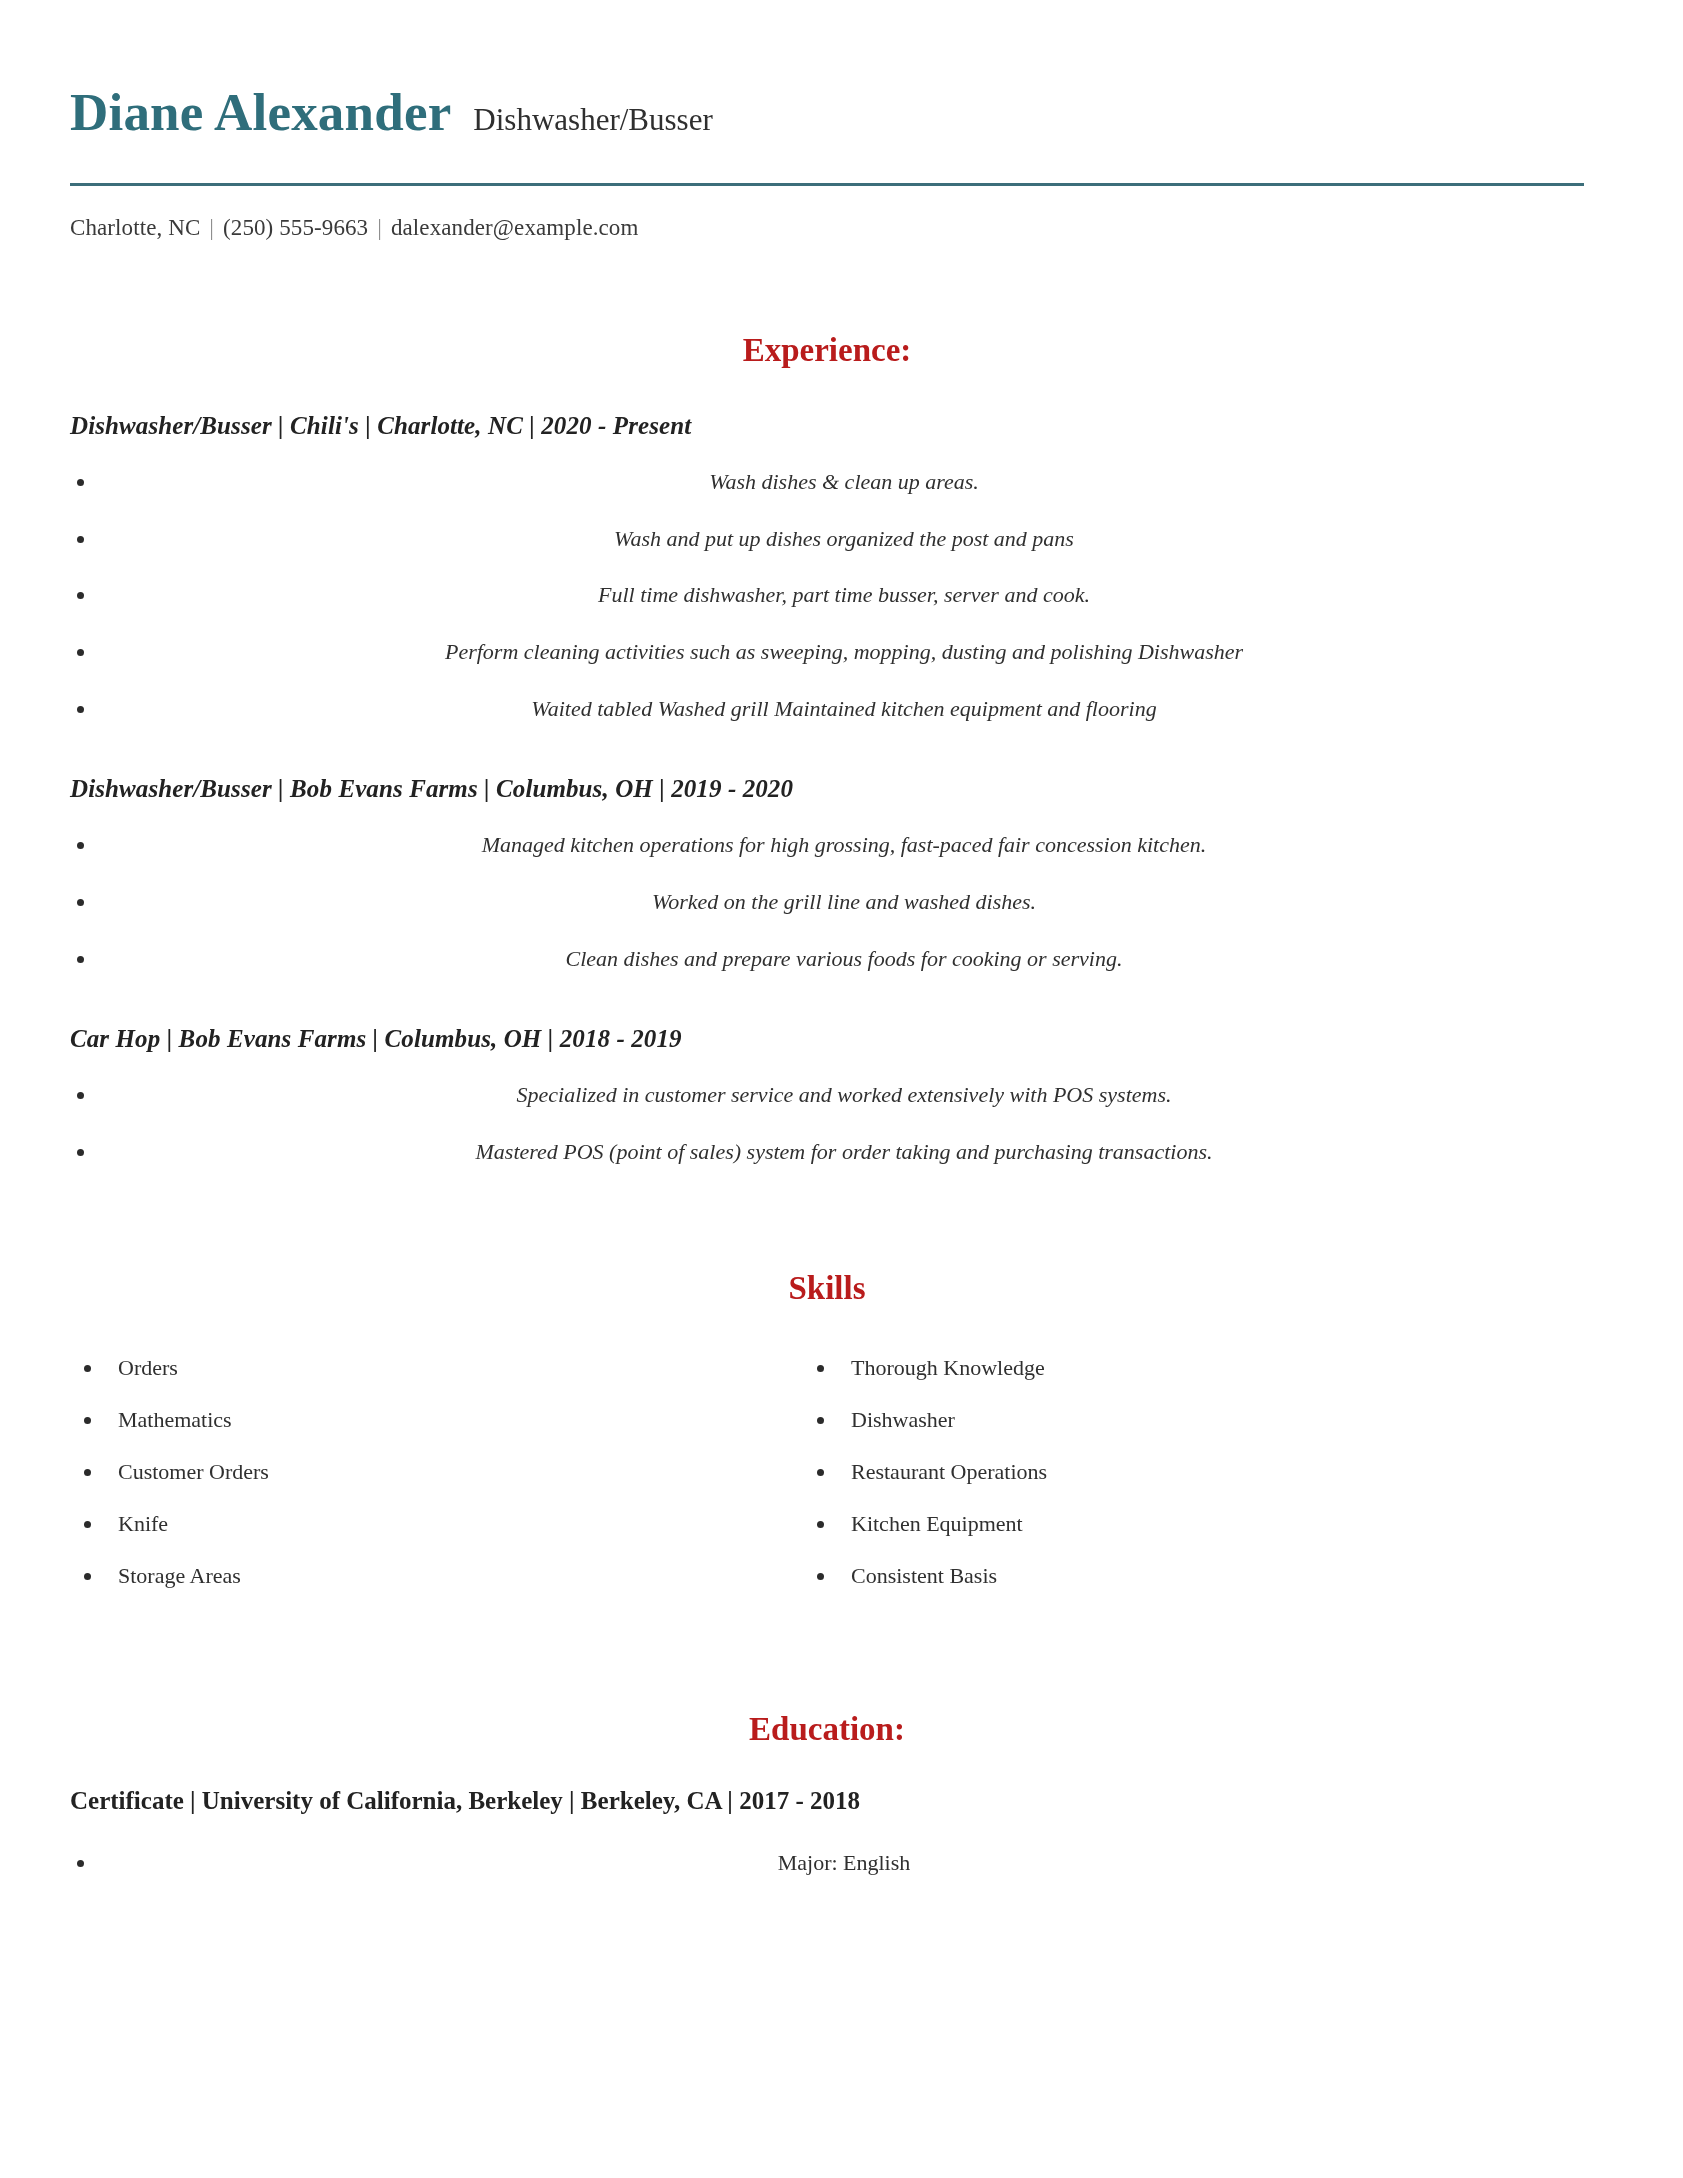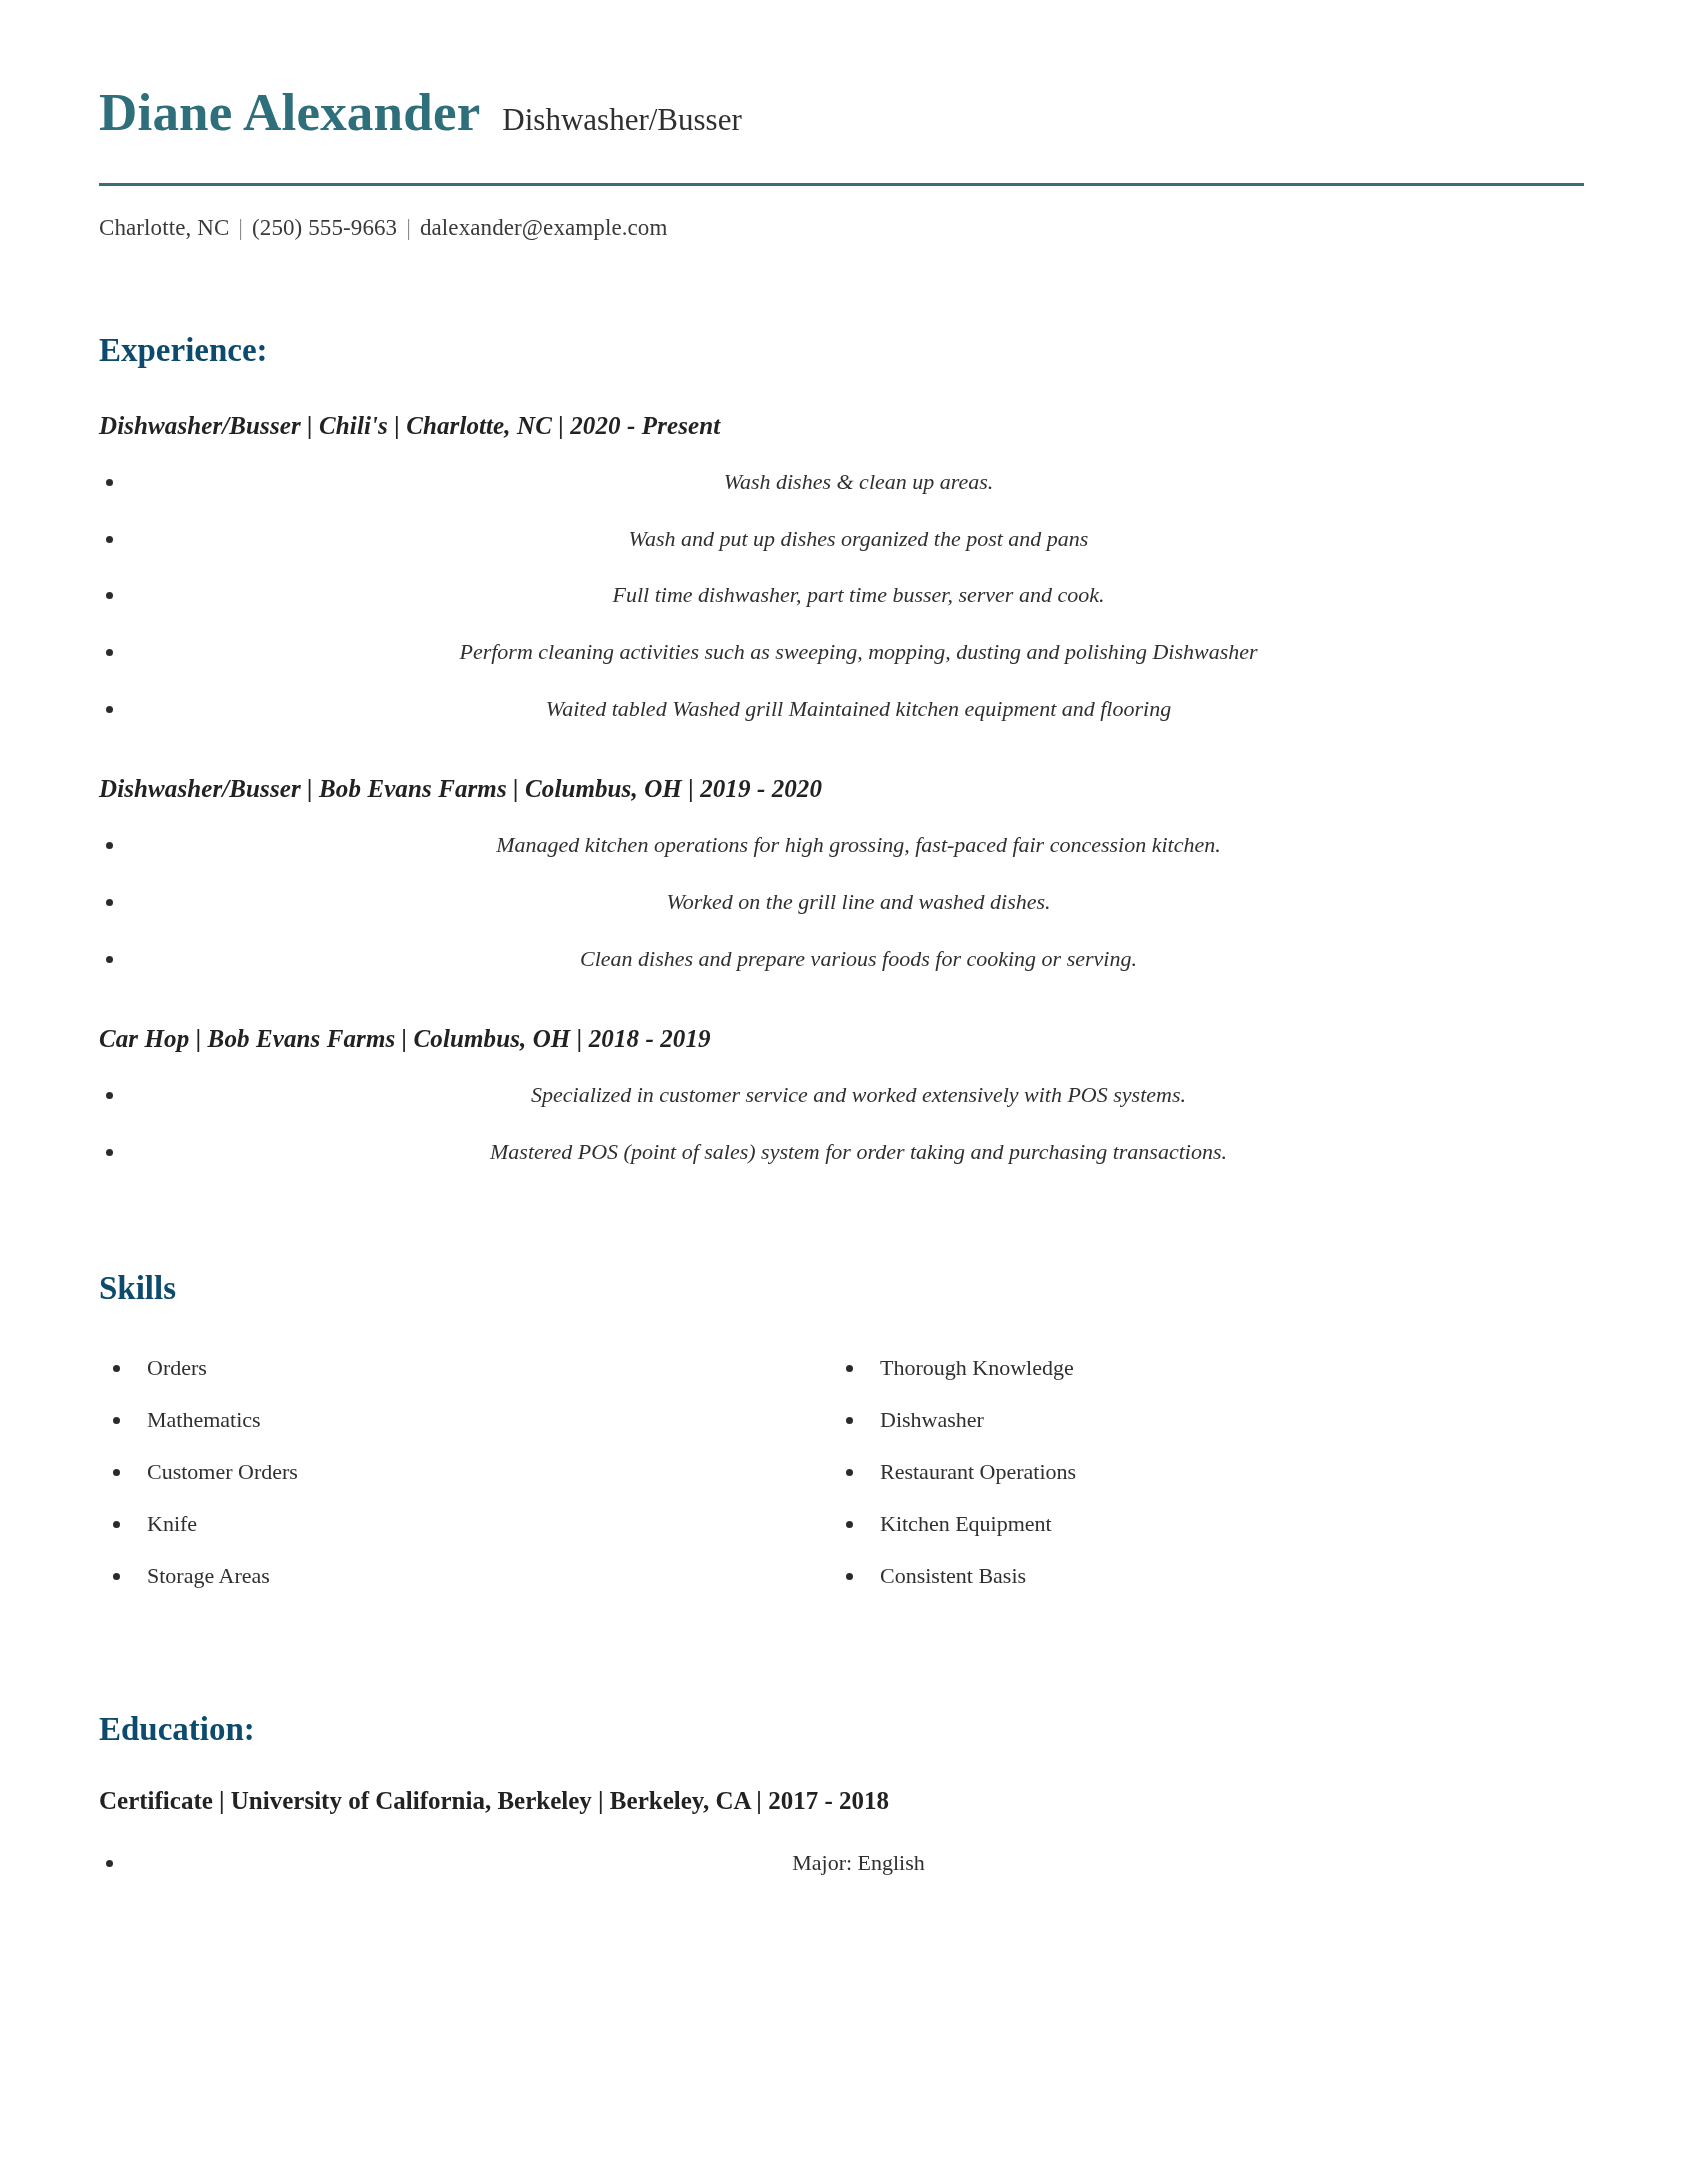--- a/index.html
+++ b/index.html
@@ -11,21 +11,21 @@
     width: 1683px;
     height: 2178px;
     font-family: "Liberation Serif", "DejaVu Serif", serif;
     color: #2b2b2b;
     overflow: hidden;
   }
   .page {
     width: 1683px;
     height: 2058px;
     box-sizing: border-box;
-    padding: 77px 99px 0 99px;
+    padding: 77px 99px 0 70px;
     background: #ffffff;
     position: relative;
   }
 
   
   .header-name-row {
     display: flex;
     align-items: baseline;
     gap: 22px;
     padding-top: 8px;
@@ -63,22 +63,23 @@
     padding: 0 9px;
   }
 
   
   .section {
     margin-top: 0;
   }
   .section-heading {
     font-size: 33px;
     font-weight: bold;
-    color: #0c4a6e;
+    color: #b91c1c;
     line-height: 1.1;
+    text-align: center;
   }
   .section-experience { margin-top: 91px; }
   .section-skills     { margin-top: 103px; }
   .section-education  { margin-top: 109px; }
 
   
   .entry { margin-top: 0; font-style: italic; }
   .entry + .entry { margin-top: 50px; }
   .entry-first { margin-top: 42px; }
   .entry-heading {

